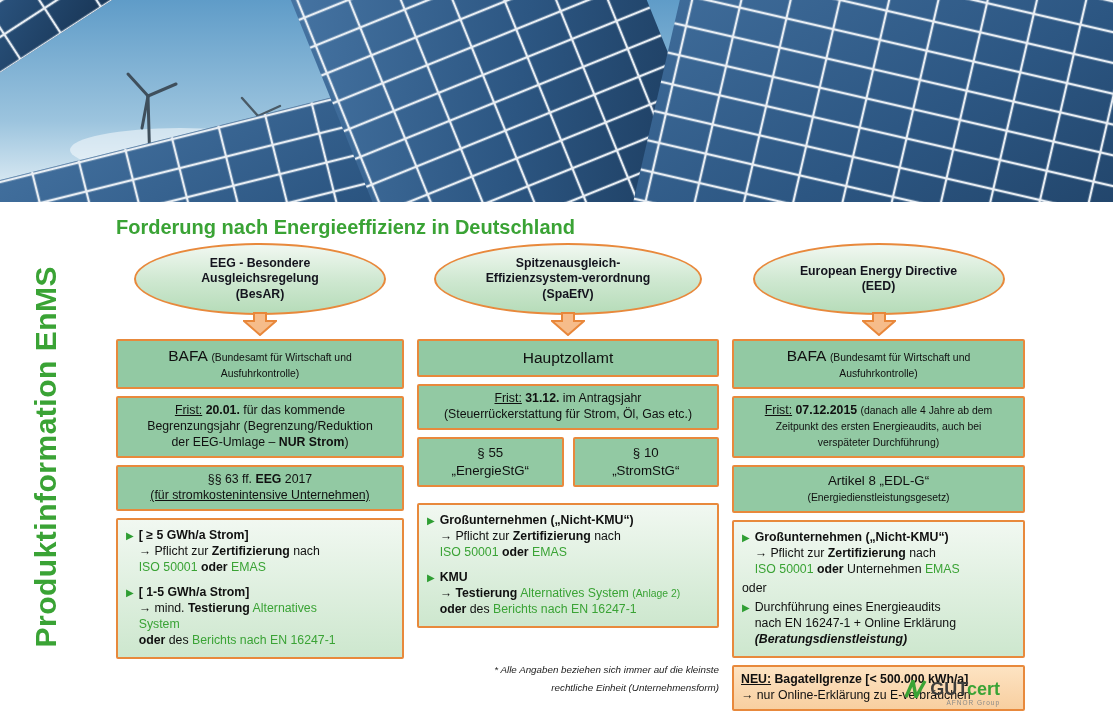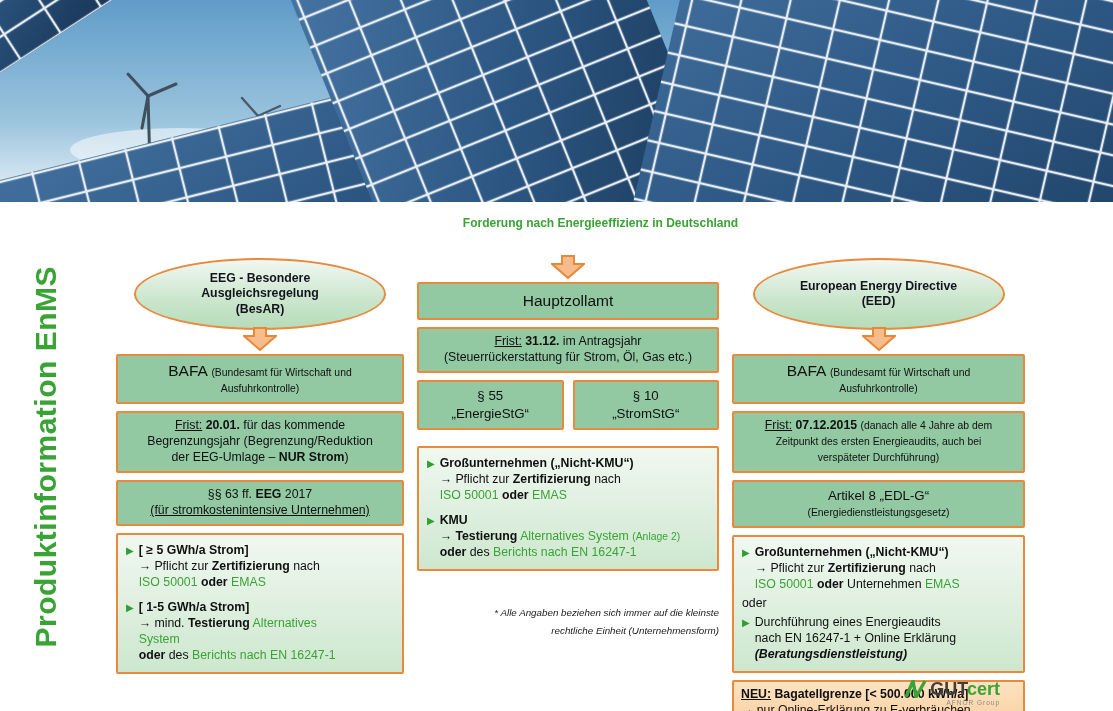--- a/index.html
+++ b/index.html
@@ -10,21 +10,21 @@
 
   .banner{ width:1113px; height:202px; overflow:hidden; }
   .banner svg{ display:block; }
 
   .content{ display:flex; height:509px; }
   .sidebar{ width:92px; flex:none; display:flex; align-items:center; justify-content:center; }
   .vtext{ writing-mode:vertical-rl; transform:rotate(180deg); font-size:30px; font-weight:700;
           color:var(--green); white-space:nowrap; letter-spacing:.5px; }
 
   .main{ flex:1; padding:14px 28px 0 24px; position:relative; }
-  .title{ color:var(--green); font-size:12px; font-weight:600; margin-bottom:28px;text-align:center; }
+  .title{ color:var(--green); font-size:20px; font-weight:600; margin-bottom:4px; }
 
   .cols{ display:flex; gap:13px; }
   .col{ display:flex; flex-direction:column; }
 
   .ellipse{ align-self:center; height:72px; border:2.5px solid var(--orange); border-radius:50%;
             display:flex; align-items:center; justify-content:center; text-align:center;
             background:linear-gradient(180deg,#f1f8f1 0%,#cde7cf 55%,#b6dcb9 100%); padding:6px 16px; }
   .ellipse .rich{ font-size:12.3px; line-height:1.25; color:#14141e; }
 
   .arrow{ align-self:center; margin:-3px 0 3px; flex:none; }
@@ -164,20 +164,25 @@
               <span class="marker">▶</span>
               <span class="rich"><span class="b">[ 1-5 GWh/a Strom]</span><span>
 → mind. </span><span class="b">Testierung</span><span> </span><span class="g">Alternatives
 System</span><span>
 </span><span class="b">oder</span><span> des </span><span class="g">Berichts nach EN 16247-1</span></span>
             </div>
           </div>
         </div>
 
         <div class="col" style="width:302px">
+          <div class="ellipse" style="width:268px">
+            <span class="rich"><span class="b">Spitzenausgleich-
+Effizienzsystem-verordnung
+(SpaEfV)</span></span>
+          </div>
           <svg class="arrow" width="34" height="24" viewBox="0 0 34 24">
             <polygon points="11,1 23,1 23,9 33,9 17,23 1,9 11,9" fill="#f6bc8a" stroke="#e8873a" stroke-width="2"></polygon>
           </svg>
           <div class="box solid center" style="min-height:38px">
             <span class="rich"><span class="lg">Hauptzollamt</span></span>
           </div>
           <div class="box solid center" style="min-height:46px">
             <span class="rich"><span class="u">Frist:</span><span> </span><span class="b">31.12.</span><span> im Antragsjahr
 (Steuerrückerstattung für Strom, Öl, Gas etc.)</span></span>
           </div>

